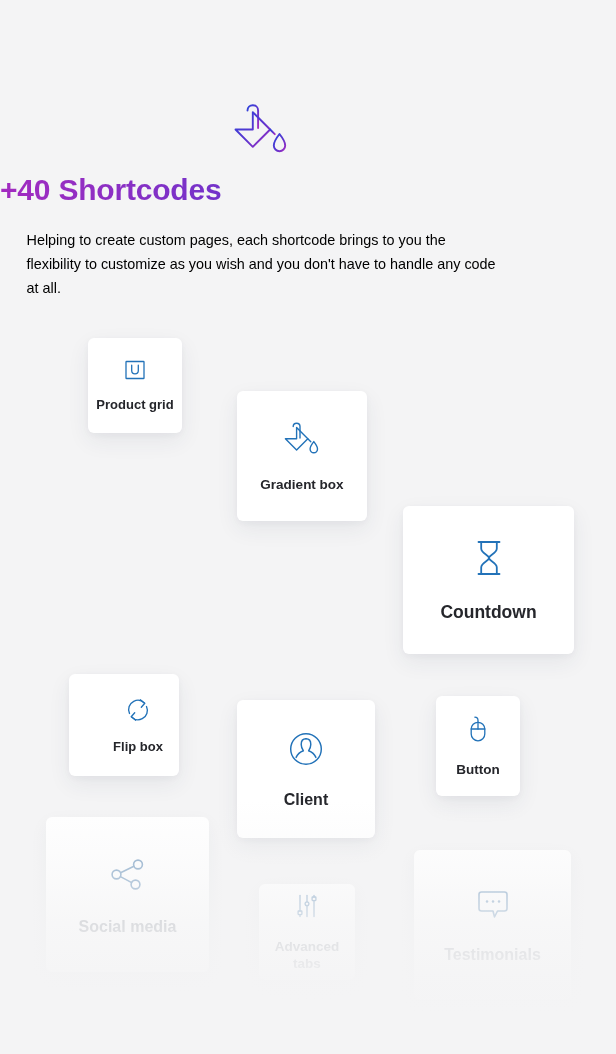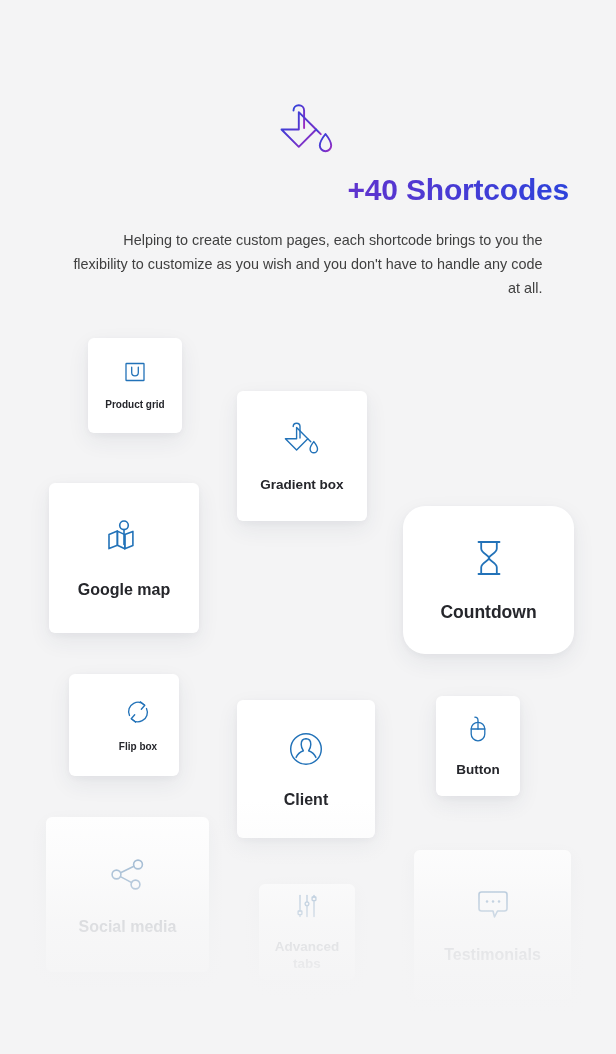--- a/index.html
+++ b/index.html
@@ -22,22 +22,21 @@
     background: #f4f4f5;
     overflow: hidden;
   }
 
   
   .header {
     position: absolute;
     left: 0;
     top: 0;
     width: 523px;
-    text-align: right;
-    margin-left: 46px;
+    text-align: left;
   }
 
   .hero-icon {
     margin: 100px auto 0 auto;
     width: 62px;
     height: 58px;
     display: block;
   }
 
   .hero-title {
@@ -51,21 +50,21 @@
     color: transparent;
     -webkit-text-fill-color: transparent;
     line-height: 1.2;
   }
 
   .hero-desc {
     margin: 20px auto 0 auto;
     width: 470px;
     font-size: 14.4px;
     line-height: 24px;
-    color: #404040;
+    color: #000000;
     font-weight: 400;
   }
 
   
   .cards {
     position: absolute;
     left: 0;
     top: 0;
     width: 616px;
     height: 1054px;
@@ -91,21 +90,21 @@
   }
 
   .card .card-label {
     color: #25262b;
     font-weight: bold;
     text-align: center;
     line-height: 1.25;
   }
 
   
-  .card.sz-s .card-label { font-size: 10px; margin-top: 14px; }
+  .card.sz-s .card-label { font-size: 13px; margin-top: 14px; }
   .card.sz-m .card-label { font-size: 13.5px; margin-top: 18px; }
   .card.sz-l .card-label { font-size: 16px;   margin-top: 20px; }
   .card.sz-xl .card-label { font-size: 17.5px; margin-top: 22px; }
 
   
   .fade-mask {
     position: absolute;
     left: 0;
     top: 800px;
     width: 616px;
@@ -172,34 +171,22 @@
         <svg width="40" height="40" viewBox="0 0 40 40" fill="none" stroke="currentColor" stroke-width="1.4" stroke-linecap="round" stroke-linejoin="round">
           <path d="M11.2 7.6 C11.2 5.6 12.7 4.2 14.6 4.2 C16.5 4.2 18 5.6 18 7.6 L18 19"></path>
           <path d="M14.6 19.8 L3.4 19.8 L14.6 31 L25.8 19.8 L14.6 8.6 Z"></path>
           <path d="M25.8 19.8 L28.8 22.8"></path>
           <path d="M31.8 22.6 C31.8 22.6 35.5 27.3 35.5 30 C35.5 32.1 33.9 33.8 31.8 33.8 C29.8 33.8 28.1 32.1 28.1 30 C28.1 27.3 31.8 22.6 31.8 22.6 Z"></path>
         </svg>
       </span>
       <span class="card-label">Gradient box</span>
     </div>
 
-    <div class="card sz-l" style="left:49px; top:483px; width:150px; height:150px;">
-      <span class="icon-wrap">
-        <svg width="44" height="44" viewBox="0 0 44 44" fill="none" stroke="currentColor" stroke-width="1.6" stroke-linecap="round" stroke-linejoin="round">
-          <circle cx="22" cy="9.3" r="4.3"></circle>
-          <path d="M22 13.6 L22 28.5"></path>
-          <path d="M7 18.4 L15.4 15.1 L15.4 29.3 L7 32.6 Z"></path>
-          <path d="M15.4 15.1 L22.8 18.6 L22.8 32.8 L15.4 29.3 Z"></path>
-          <path d="M22.8 18.6 L30.9 15.4 L30.9 29.5 L22.8 32.8 Z"></path>
-        </svg>
-      </span>
-      <span class="card-label">Google map</span>
-    </div>
-
-    <div class="card sz-xl" style="left:403px; top:506px; width:171px; height:148px;border-radius:22px;">
+
+    <div class="card sz-xl" style="left:403px; top:506px; width:171px; height:148px;">
       <span class="icon-wrap">
         <svg width="44" height="44" viewBox="0 0 44 44" fill="none" stroke="currentColor" stroke-width="1.8" stroke-linecap="round" stroke-linejoin="round">
           <path d="M11.5 6 L32.5 6"></path>
           <path d="M11.5 38 L32.5 38"></path>
           <path d="M14.2 6 L14.2 12.5 C14.2 17.5 22 19 22 22 C22 25 14.2 26.5 14.2 31.5 L14.2 38"></path>
           <path d="M29.8 6 L29.8 12.5 C29.8 17.5 22 19 22 22 C22 25 29.8 26.5 29.8 31.5 L29.8 38"></path>
         </svg>
       </span>
       <span class="card-label">Countdown</span>
     </div>

